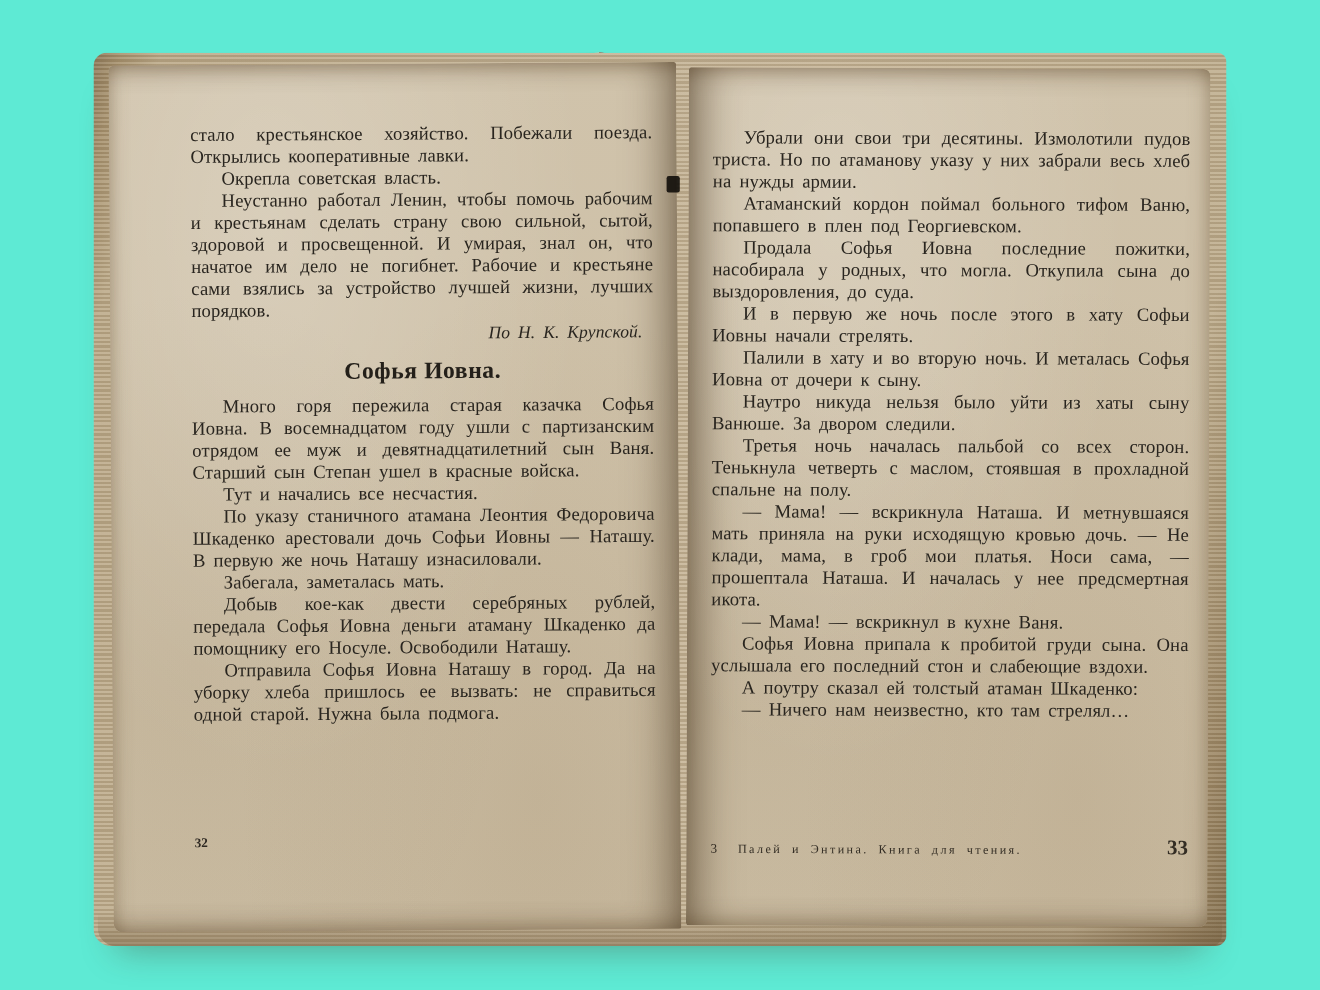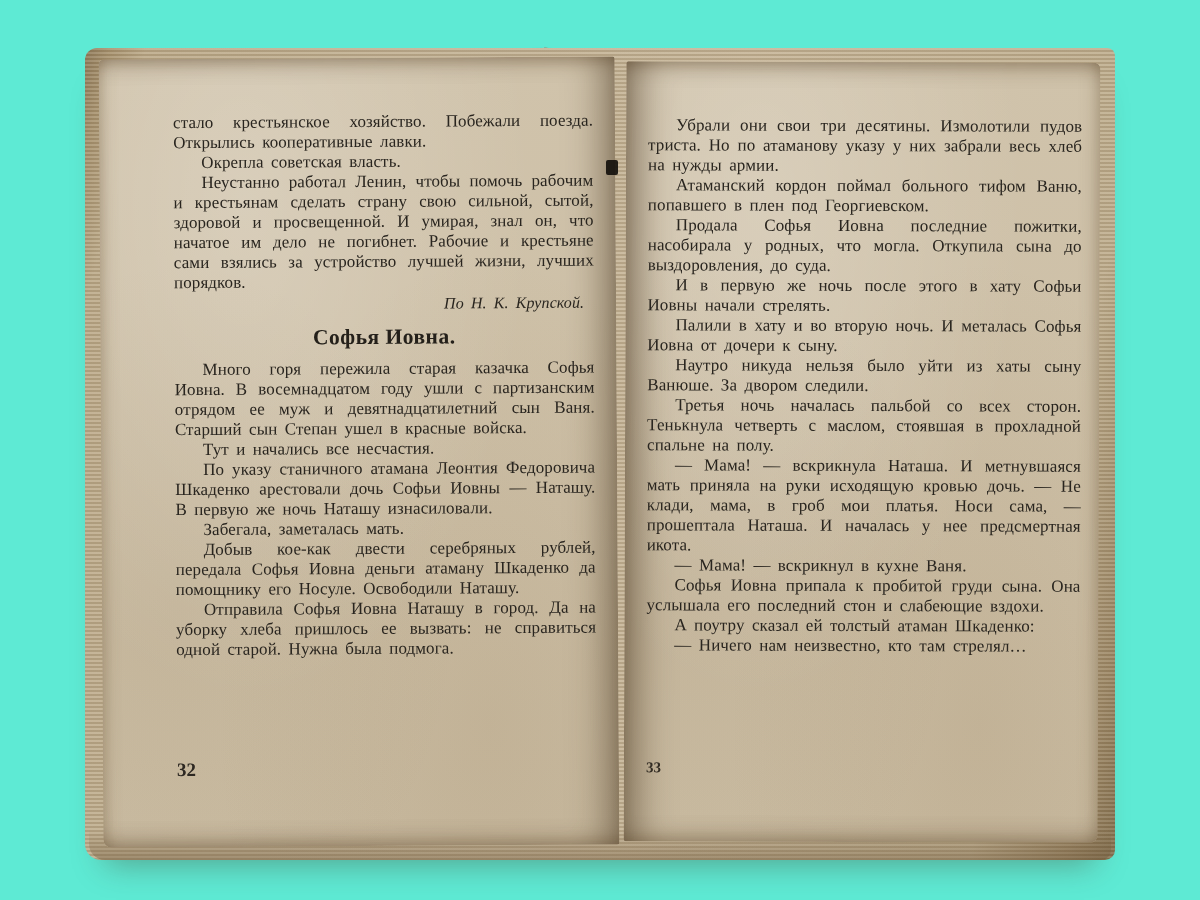--- a/index.html
+++ b/index.html
@@ -136,21 +136,21 @@
   .story-heading {
     margin: 11px 0 9px;
     text-align: center;
     font-size: 21.5px;
     font-weight: bold;
     letter-spacing: 0.5px;
     color: #24201a;
   }
   .pagenum {
     position: absolute;
-    font-size: 19px;
+    font-size: 12px;
     font-weight: bold;
     color: #2d2822;
   }
   .pagenum.pn-left { left: 74px; top: 700px; }
   .footer-line {
     position: absolute;
     left: 22px; top: 698px;
     width: 434px;
     display: flex;
     justify-content: space-between;
@@ -162,21 +162,21 @@
     letter-spacing: 2.2px;
     word-spacing: 4px;
     white-space: nowrap;
   }
   .footer-sig .sig-num {
     letter-spacing: 0;
     margin-right: 10px;
     font-size: 12px;
   }
   .footer-line .pagenum-right {
-    font-size: 15px;
+    font-size: 19px;
     font-weight: bold;
   }
 </style>
 </head>
 <body>
 
 <div class="scene">
   <div class="book">
 
     <div class="bookmark"></div>
@@ -209,19 +209,23 @@
         <p>Палили в хату и во вторую ночь. И металась Софья Иовна от дочери к сыну.</p>
         <p>Наутро никуда нельзя было уйти из хаты сыну Ванюше. За двором следили.</p>
         <p>Третья ночь началась пальбой со всех сторон. Тенькнула четверть с маслом, стоявшая в прохладной спальне на полу.</p>
         <p>— Мама! — вскрикнула Наташа. И метнувшаяся мать приняла на руки исходящую кровью дочь. — Не клади, мама, в гроб мои платья. Носи сама, — прошептала Наташа. И началась у нее предсмертная икота.</p>
         <p>— Мама! — вскрикнул в кухне Ваня.</p>
         <p>Софья Иовна припала к пробитой груди сына. Она услышала его последний стон и слабеющие вздохи.</p>
         <p>А поутру сказал ей толстый атаман Шкаденко:</p>
         <p>— Ничего нам неизвестно, кто там стрелял…</p>
       </div>
       <div class="footer-line">
+        <span class="footer-sig">
+          <span class="sig-num">3</span>
+          <span>Палей и Энтина.  Книга для чтения.</span>
+        </span>
         <span class="pagenum-right">33</span>
       </div>
     </div>
 
     <div class="ink-mark"></div>
   </div>
 </div>
 
 </body></html>

